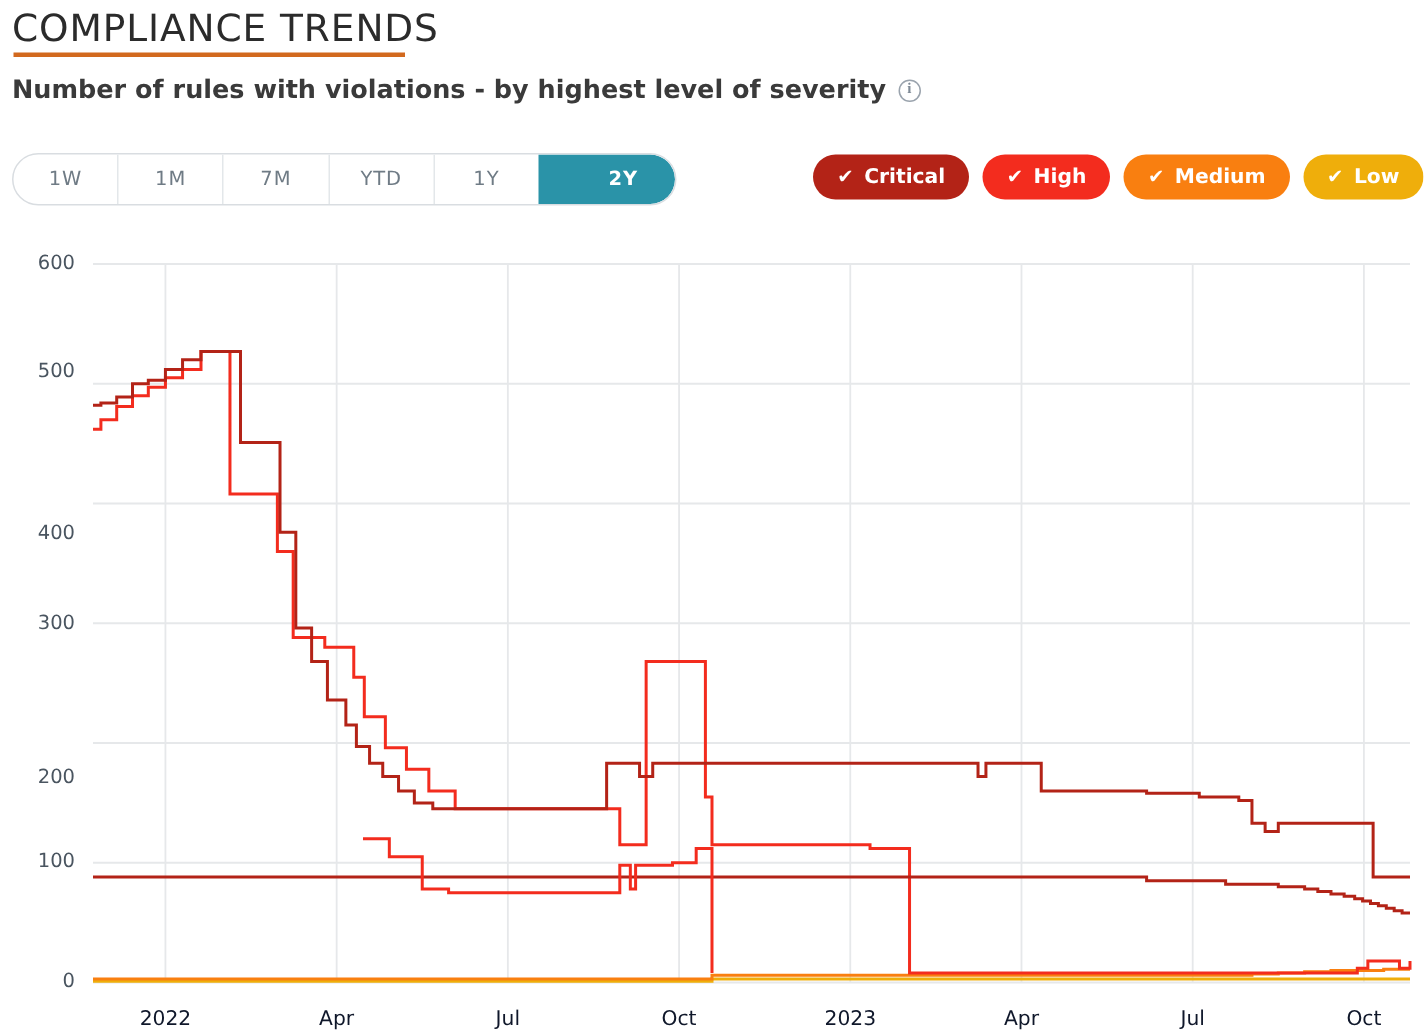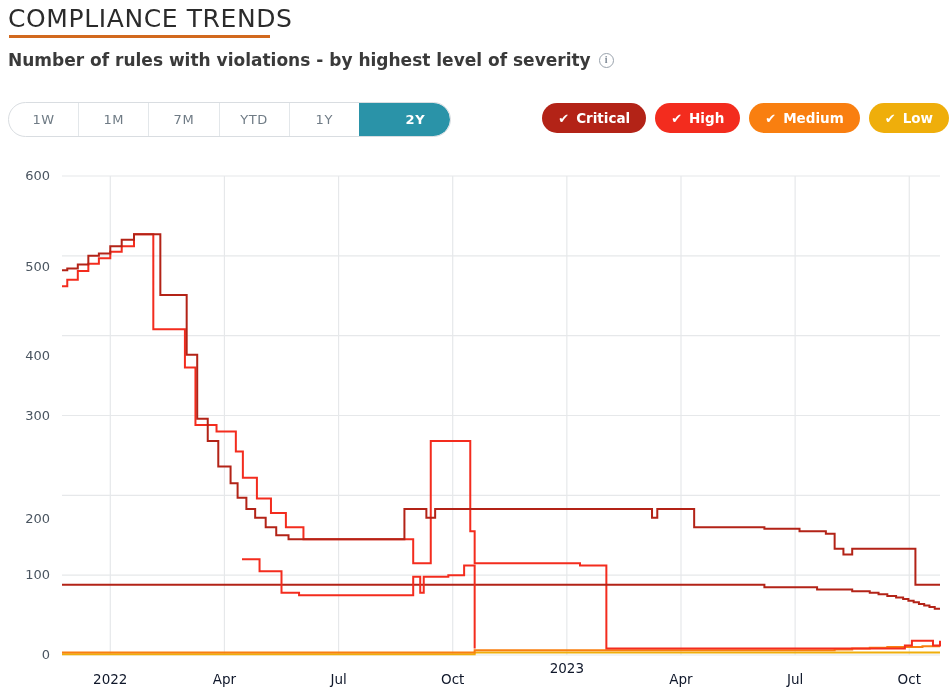--- a/index.html
+++ b/index.html
@@ -125,29 +125,29 @@
     </div>
   </div>
 
   <div class="chart-wrap">
     <div id="ylabels">
         <div class="ylabel" style="top: 505px; left: 0px; right: auto; width: 50px;">0</div>
         <div class="ylabel" style="top: 425.167px; left: 0px; right: auto; width: 50px;">100</div>
         <div class="ylabel" style="top: 345.333px; left: 0px; right: auto; width: 50px; margin-top: 24px;">200</div>
         <div class="ylabel" style="top: 265.5px; left: 0px; right: auto; width: 50px;">300</div>
         <div class="ylabel" style="top: 185.667px; left: 0px; right: auto; width: 50px; margin-top: 20px;">400</div>
-        <div class="ylabel" style="top: 117px; left: 0px; right: auto; width: 50px;">500</div>
+        <div class="ylabel" style="top: 98px; left: 0px; right: auto; width: 50px;">500</div>
         <div class="ylabel" style="top: 26px; left: 0px; right: auto; width: 50px;">600</div>
       </div>
     <div id="xlabels">
         <div class="xlabel" style="left: 110.29px; top: 521px;">2022</div>
         <div class="xlabel" style="left: 224.43px; top: 521px;">Apr</div>
         <div class="xlabel" style="left: 338.57px; top: 521px;">Jul</div>
         <div class="xlabel" style="left: 452.71px; top: 521px;">Oct</div>
-        <div class="xlabel" style="left: 566.85px; top: 510px;">2023</div>
+        <div class="xlabel" style="left: 566.85px; top: 521px;">2023</div>
         <div class="xlabel" style="left: 680.99px; top: 521px;">Apr</div>
         <div class="xlabel" style="left: 795.13px; top: 521px;">Jul</div>
         <div class="xlabel" style="left: 909.27px; top: 521px;">Oct</div>
       </div>
     <svg class="plot" id="plot" width="949" height="539">
         <line x1="62" y1="505" x2="940" y2="505" stroke="#e6e8ea" stroke-width="1.2"></line>
         <line x1="62" y1="425.1666666666667" x2="940" y2="425.1666666666667" stroke="#e6e8ea" stroke-width="1.2"></line>
         <line x1="62" y1="345.33333333333337" x2="940" y2="345.33333333333337" stroke="#e6e8ea" stroke-width="1.2"></line>
         <line x1="62" y1="265.5" x2="940" y2="265.5" stroke="#e6e8ea" stroke-width="1.2"></line>
         <line x1="62" y1="185.66666666666669" x2="940" y2="185.66666666666669" stroke="#e6e8ea" stroke-width="1.2"></line>

